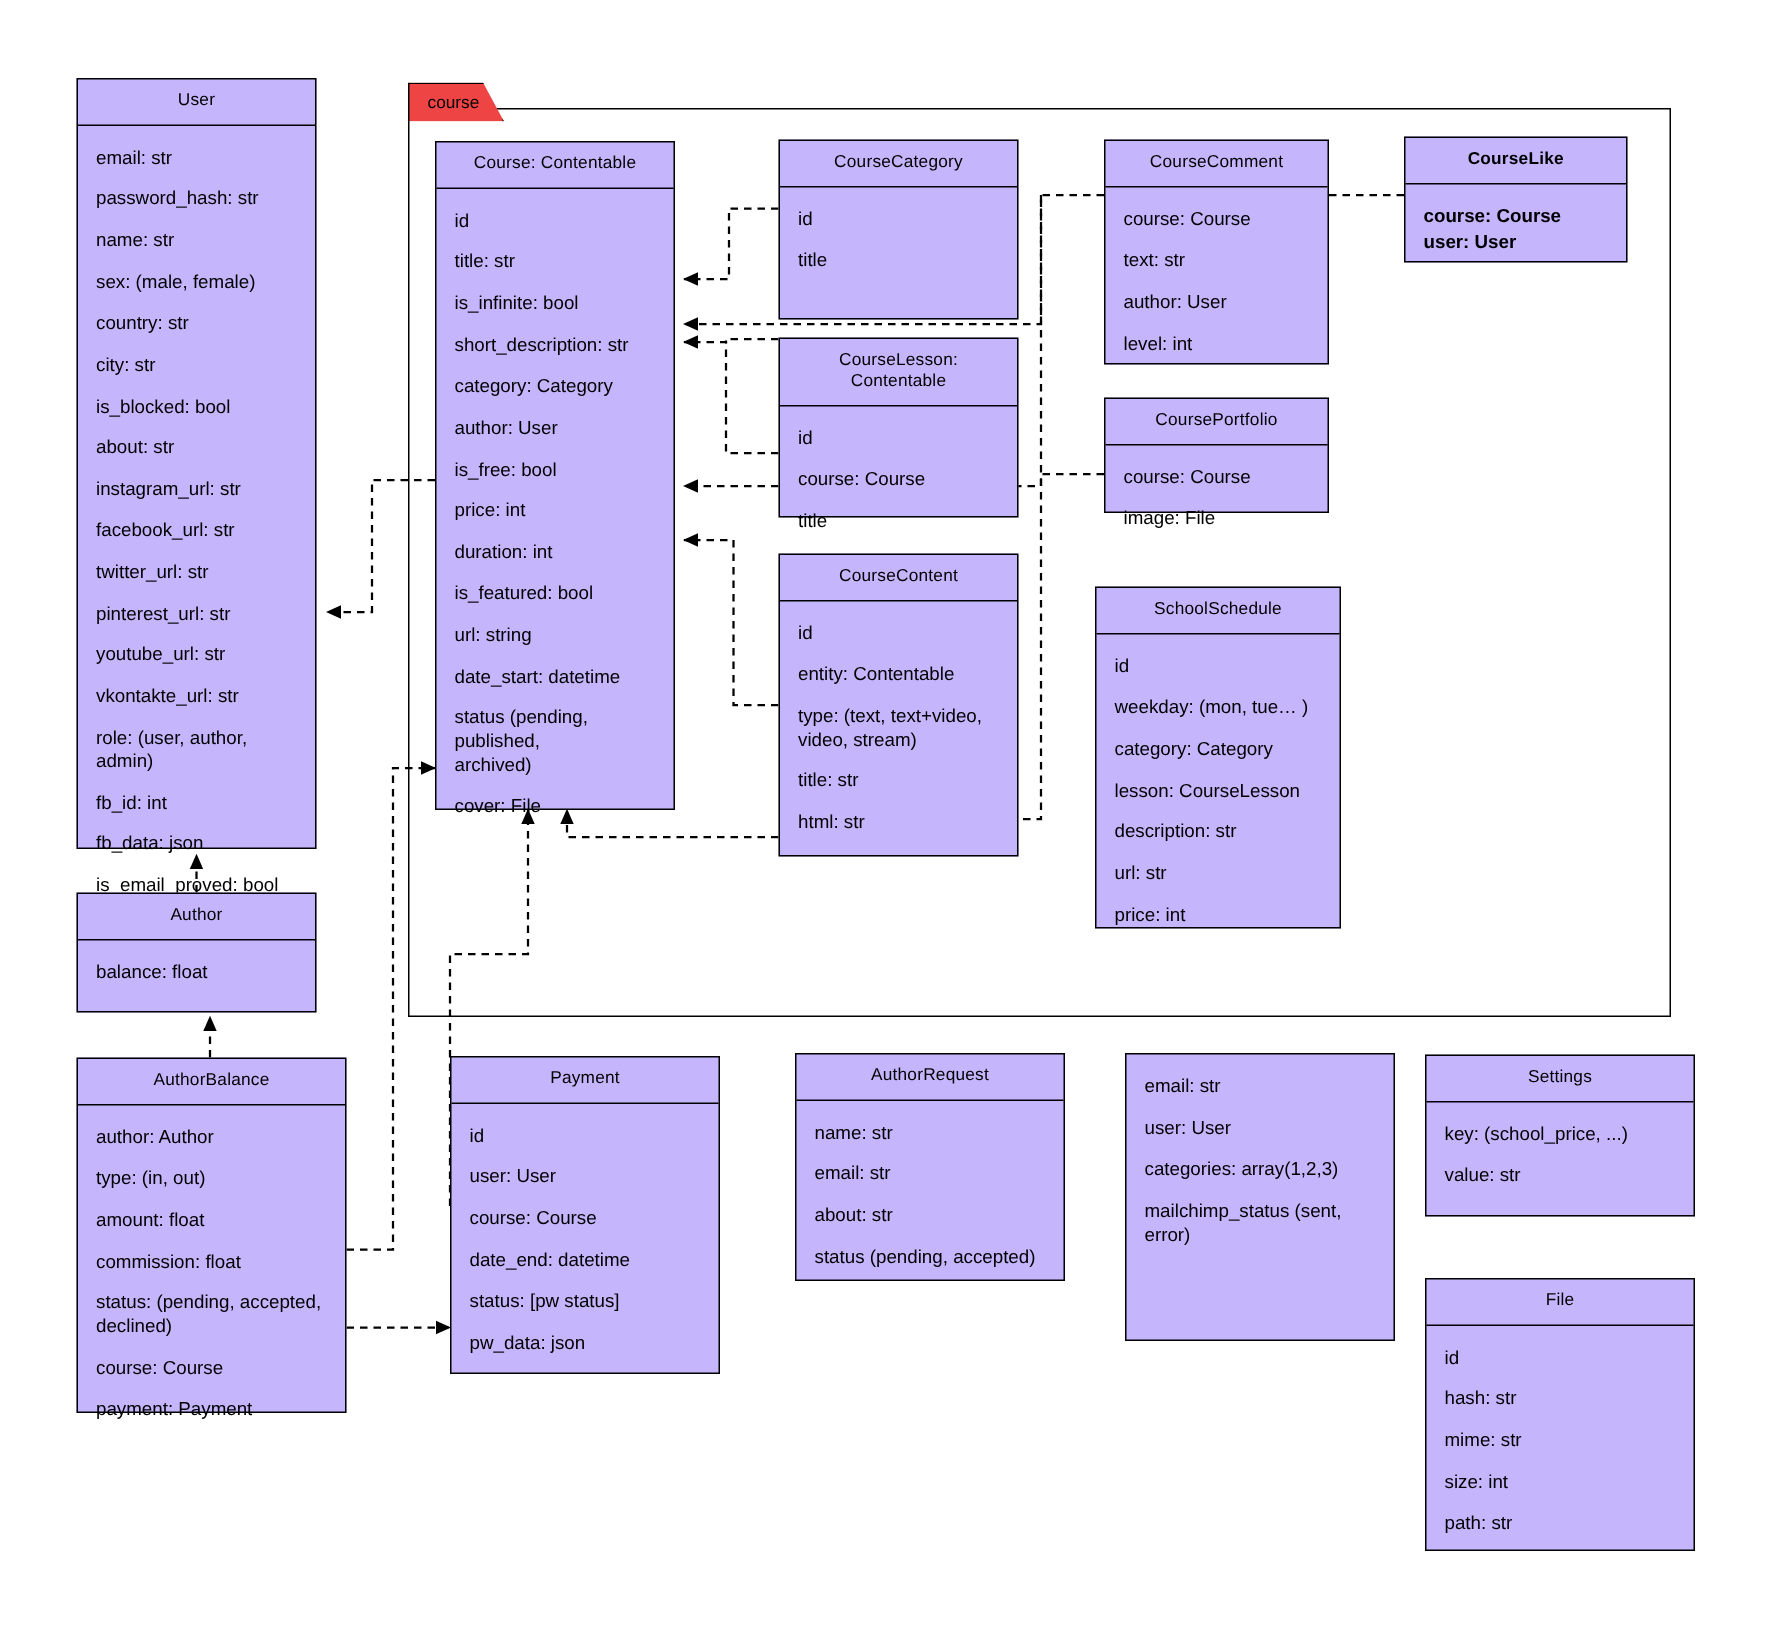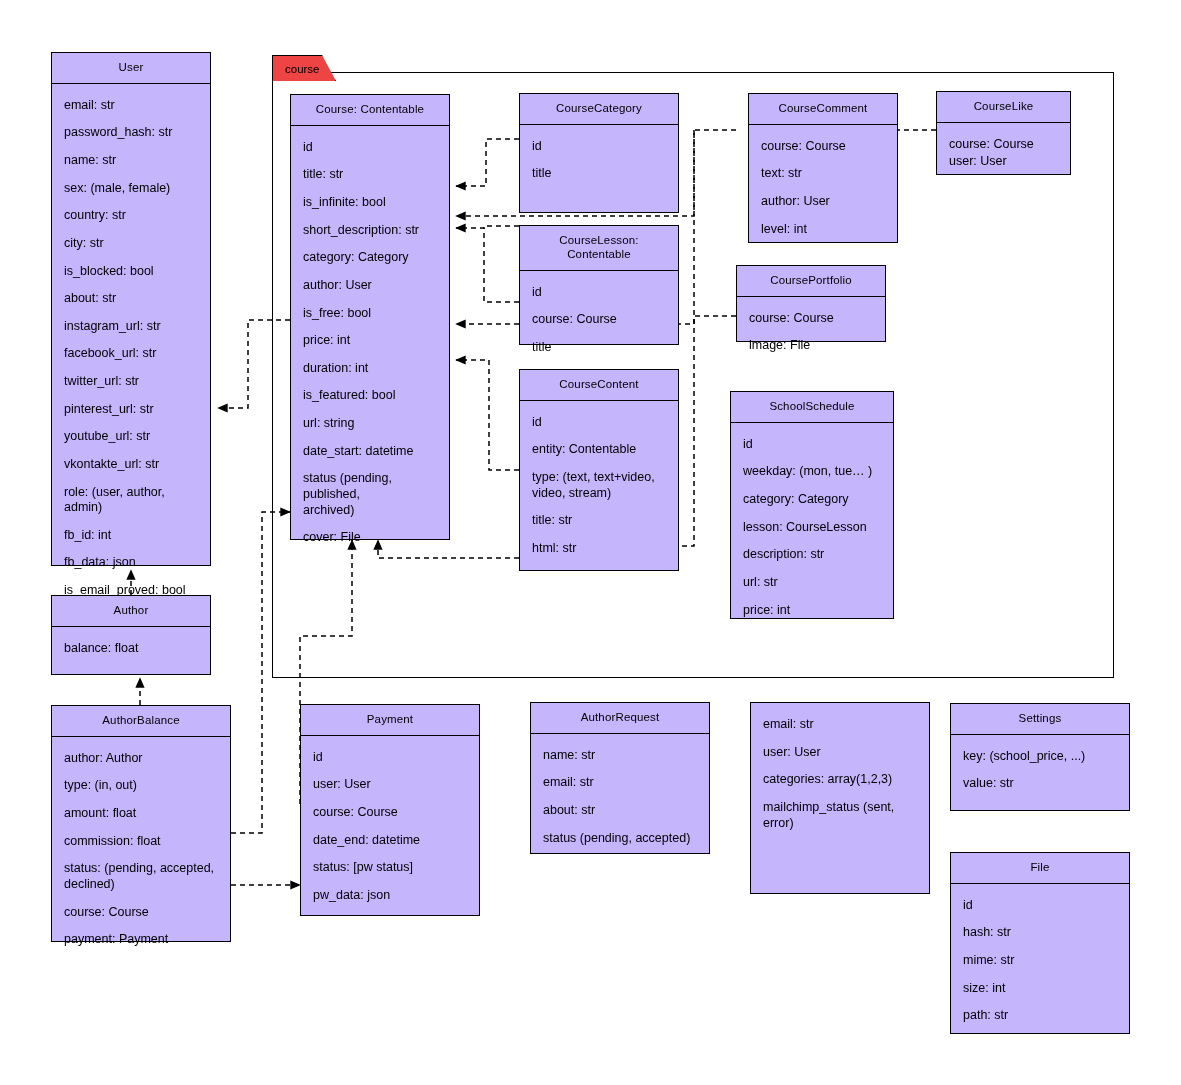--- a/index.html
+++ b/index.html
@@ -216,39 +216,39 @@
     <div class="klass-body">
       <div class="attr">id</div>
       <div class="attr">entity: Contentable</div>
       <div class="attr">type: (text, text+video,
 video, stream)</div>
       <div class="attr">title: str</div>
       <div class="attr">html: str</div>
     </div>
   </div>
 
-  <div class="klass" style="left:736px; top:93px; width:150px; height:150px;margin-left:12px;">
+  <div class="klass" style="left:736px; top:93px; width:150px; height:150px;">
     <div class="klass-title">CourseComment</div>
     <div class="klass-body">
       <div class="attr">course: Course</div>
       <div class="attr">text: str</div>
       <div class="attr">author: User</div>
       <div class="attr">level: int</div>
     </div>
   </div>
 
   <div class="klass" style="left:736px; top:265px; width:150px; height:77px;">
     <div class="klass-title">CoursePortfolio</div>
     <div class="klass-body">
       <div class="attr">course: Course</div>
       <div class="attr">image: File</div>
     </div>
   </div>
 
-  <div class="klass" style="left:936px; top:91px; width:135px; height:84px;">
+  <div class="klass" style="left:936px; top:91px; width:149px; height:84px;font-weight:bold;">
     <div class="klass-title">CourseLike</div>
     <div class="klass-body dense">
       <div class="attr">course: Course</div>
       <div class="attr">user: User</div>
     </div>
   </div>
 
   <div class="klass" style="left:730px; top:391px; width:164px; height:228px;">
     <div class="klass-title">SchoolSchedule</div>
     <div class="klass-body">

